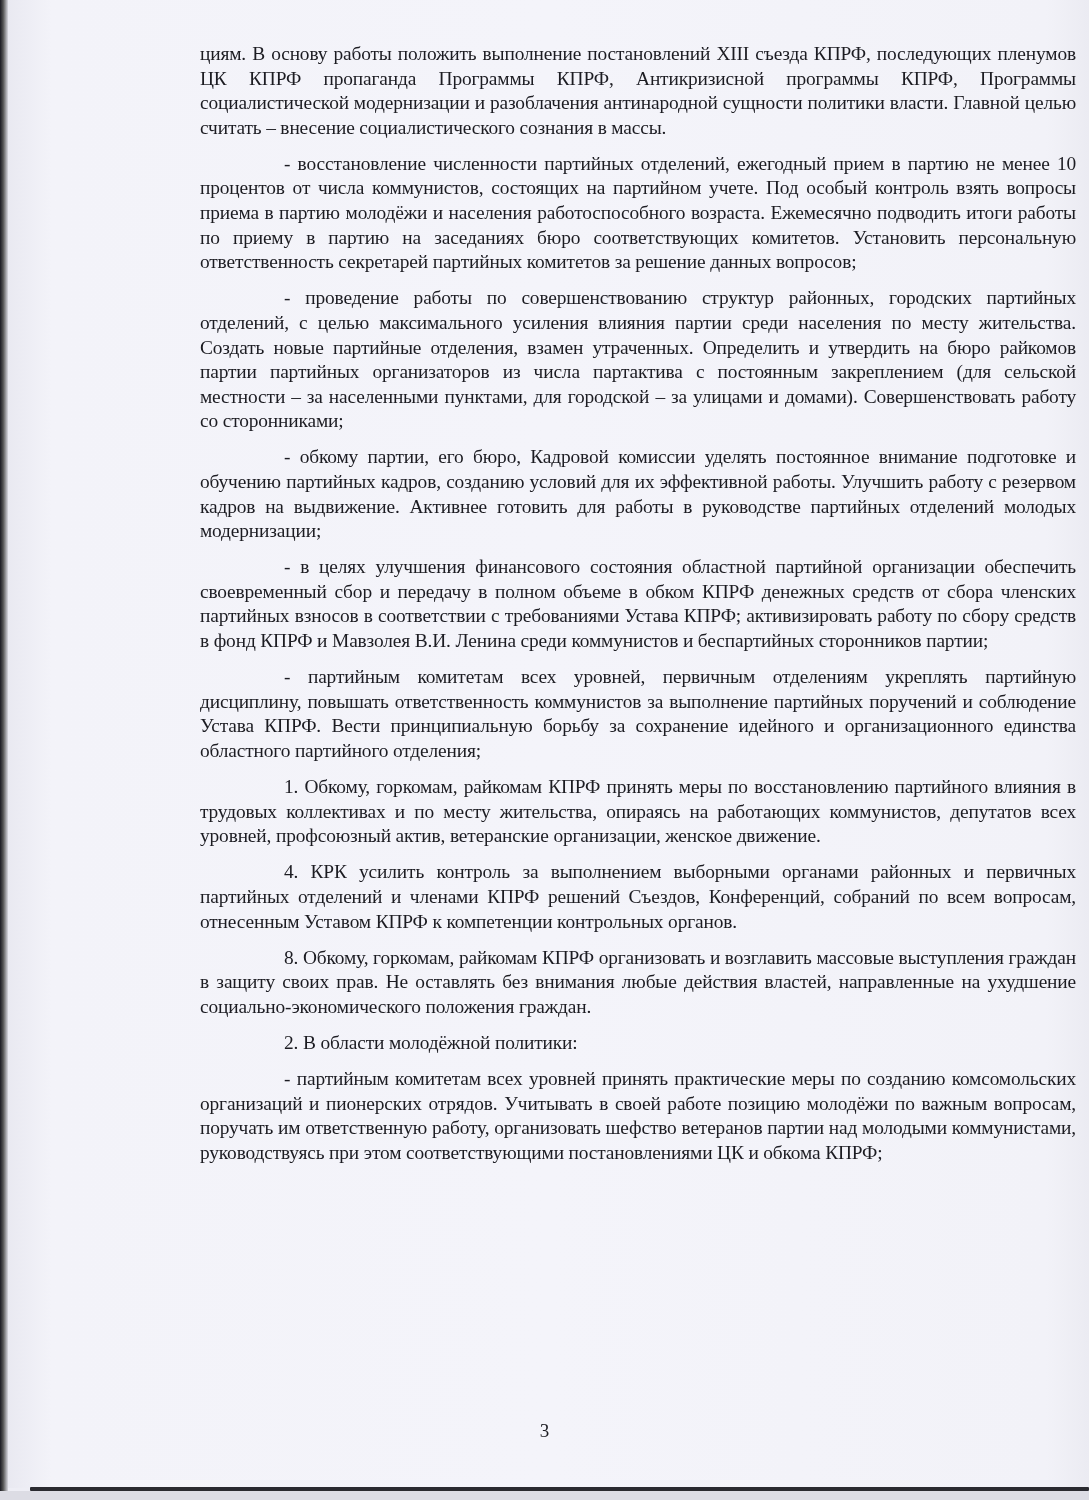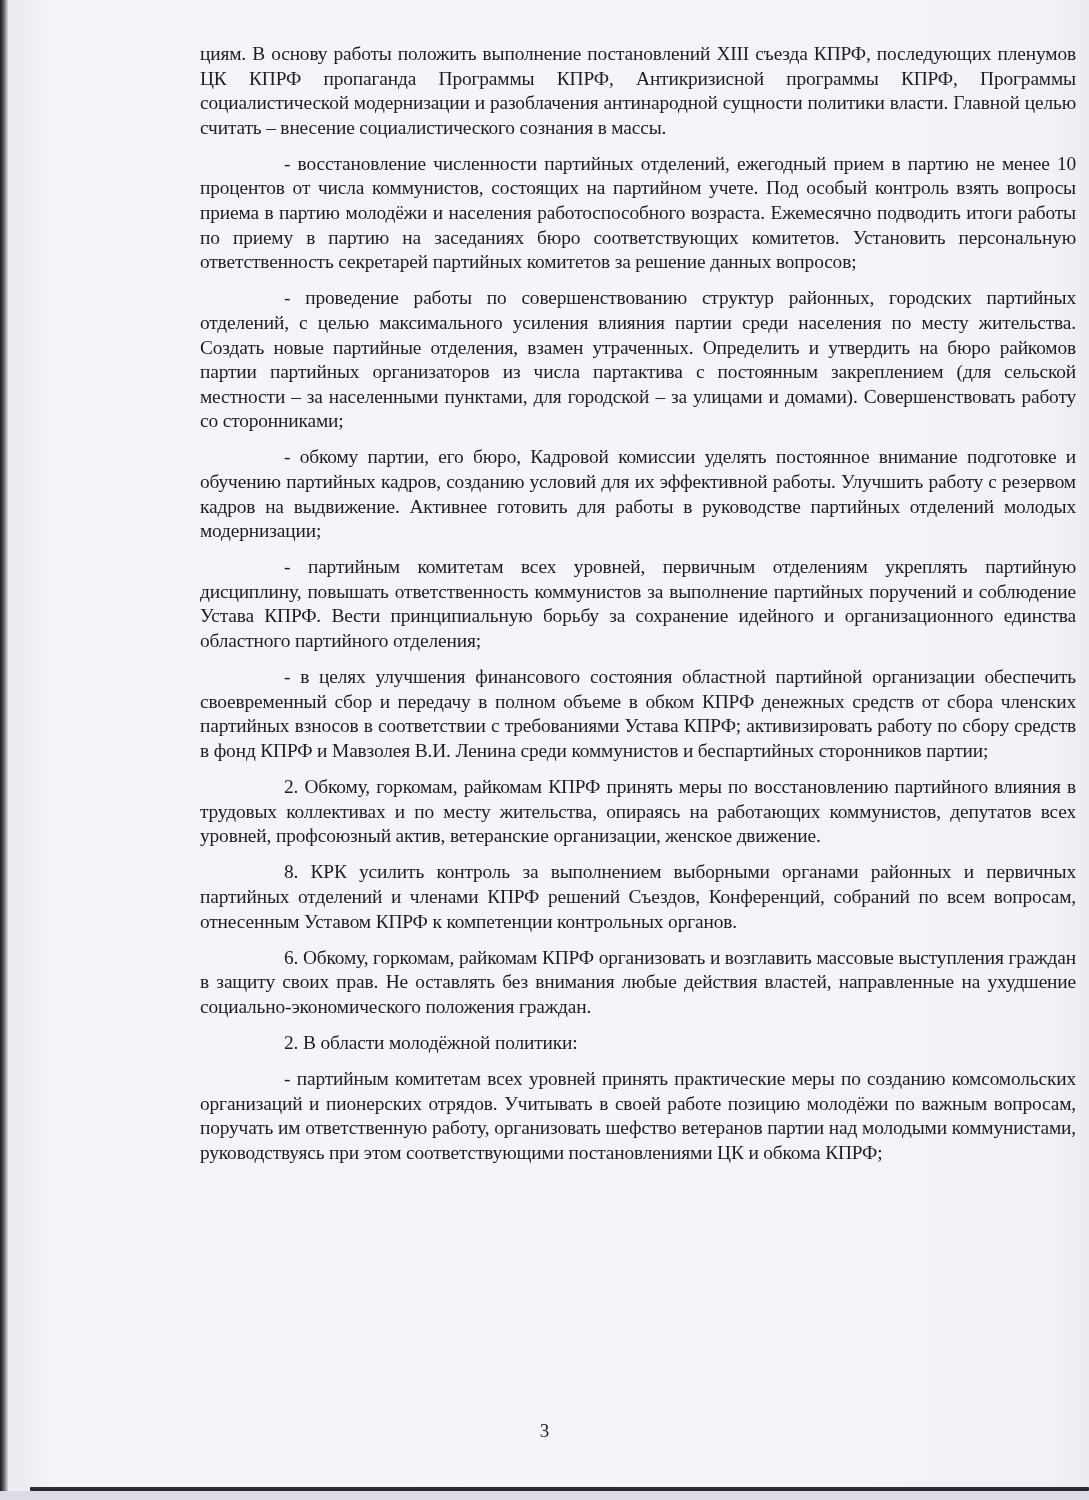--- a/index.html
+++ b/index.html
@@ -82,22 +82,22 @@
 <div class="left-edge"></div>
 <div class="page"></div>
 <div class="bottom-edge"></div>
 <div class="bottom-below"></div>
 
 <div class="content">
   <p class="para">циям.  В основу работы положить выполнение постановлений XIII съезда КПРФ, последующих пленумов ЦК КПРФ пропаганда Программы КПРФ, Антикризисной программы КПРФ, Программы социалистической модернизации и разоблачения антинародной сущности политики власти. Главной целью считать – внесение социалистического сознания в массы.</p>
   <p class="para indent">- восстановление численности партийных отделений, ежегодный прием в партию не менее 10 процентов от числа коммунистов, состоящих  на партийном учете. Под особый контроль взять вопросы приема  в партию молодёжи и населения работоспособного возраста. Ежемесячно подводить итоги работы по приему в партию на заседаниях бюро соответствующих комитетов. Установить персональную ответственность секретарей партийных комитетов за решение данных вопросов;</p>
   <p class="para indent">- проведение работы по совершенствованию структур  районных, городских партийных отделений, с целью максимального усиления влияния партии среди населения по месту жительства. Создать новые партийные отделения, взамен утраченных.   Определить и утвердить на бюро райкомов партии партийных организаторов из числа  партактива   с постоянным закреплением (для сельской местности – за населенными пунктами, для городской – за улицами и домами). Совершенствовать работу со сторонниками;</p>
   <p class="para indent">- обкому партии, его бюро, Кадровой комиссии уделять постоянное внимание подготовке и обучению партийных кадров, созданию условий для их эффективной работы. Улучшить работу с резервом кадров на выдвижение. Активнее готовить для работы в руководстве партийных отделений молодых модернизации;</p>
+  <p class="para indent">- в целях улучшения финансового состояния областной партийной организации обеспечить своевременный сбор и передачу в полном объеме в обком КПРФ денежных средств от сбора членских партийных взносов в соответствии с требованиями Устава КПРФ; активизировать работу по сбору средств в фонд КПРФ и Мавзолея В.И. Ленина среди коммунистов и беспартийных сторонников партии;</p>
   <p class="para indent">- партийным комитетам всех уровней, первичным отделениям укреплять партийную дисциплину, повышать ответственность коммунистов за выполнение партийных поручений и соблюдение Устава КПРФ. Вести принципиальную борьбу за сохранение идейного и организационного единства областного партийного отделения;</p>
-  <p class="para indent">- в целях улучшения финансового состояния областной партийной организации обеспечить своевременный сбор и передачу в полном объеме в обком КПРФ денежных средств от сбора членских партийных взносов в соответствии с требованиями Устава КПРФ; активизировать работу по сбору средств в фонд КПРФ и Мавзолея В.И. Ленина среди коммунистов и беспартийных сторонников партии;</p>
-  <p class="para indent">2. Обкому, горкомам, райкомам КПРФ принять меры по восстановлению партийного влияния в трудовых коллективах и по месту жительства, опираясь на работающих коммунистов, депутатов всех уровней, профсоюзный актив, ветеранские организации, женское движение.</p>
-  <p class="para indent">8. КРК усилить контроль за выполнением выборными органами районных и первичных партийных отделений и членами КПРФ решений Съездов, Конференций, собраний по всем вопросам, отнесенным Уставом КПРФ к компетенции контрольных органов.</p>
-  <p class="para indent">6. Обкому, горкомам, райкомам КПРФ организовать и возглавить массовые выступления граждан в защиту своих прав. Не оставлять без внимания любые действия властей, направленные на ухудшение социально-экономического положения граждан.</p>
+  <p class="para indent">1. Обкому, горкомам, райкомам КПРФ принять меры по восстановлению партийного влияния в трудовых коллективах и по месту жительства, опираясь на работающих коммунистов, депутатов всех уровней, профсоюзный актив, ветеранские организации, женское движение.</p>
+  <p class="para indent">4. КРК усилить контроль за выполнением выборными органами районных и первичных партийных отделений и членами КПРФ решений Съездов, Конференций, собраний по всем вопросам, отнесенным Уставом КПРФ к компетенции контрольных органов.</p>
+  <p class="para indent">8. Обкому, горкомам, райкомам КПРФ организовать и возглавить массовые выступления граждан в защиту своих прав. Не оставлять без внимания любые действия властей, направленные на ухудшение социально-экономического положения граждан.</p>
   <p class="para indent">2. В области молодёжной политики:</p>
   <p class="para indent">- партийным комитетам всех уровней принять практические меры по созданию комсомольских  организаций и пионерских отрядов. Учитывать в своей работе позицию молодёжи по важным вопросам, поручать им ответственную работу, организовать шефство ветеранов партии над молодыми коммунистами, руководствуясь при этом соответствующими постановлениями ЦК и обкома КПРФ;</p>
 </div>
 
 <div class="page-number">3</div>
 
 </body></html>

